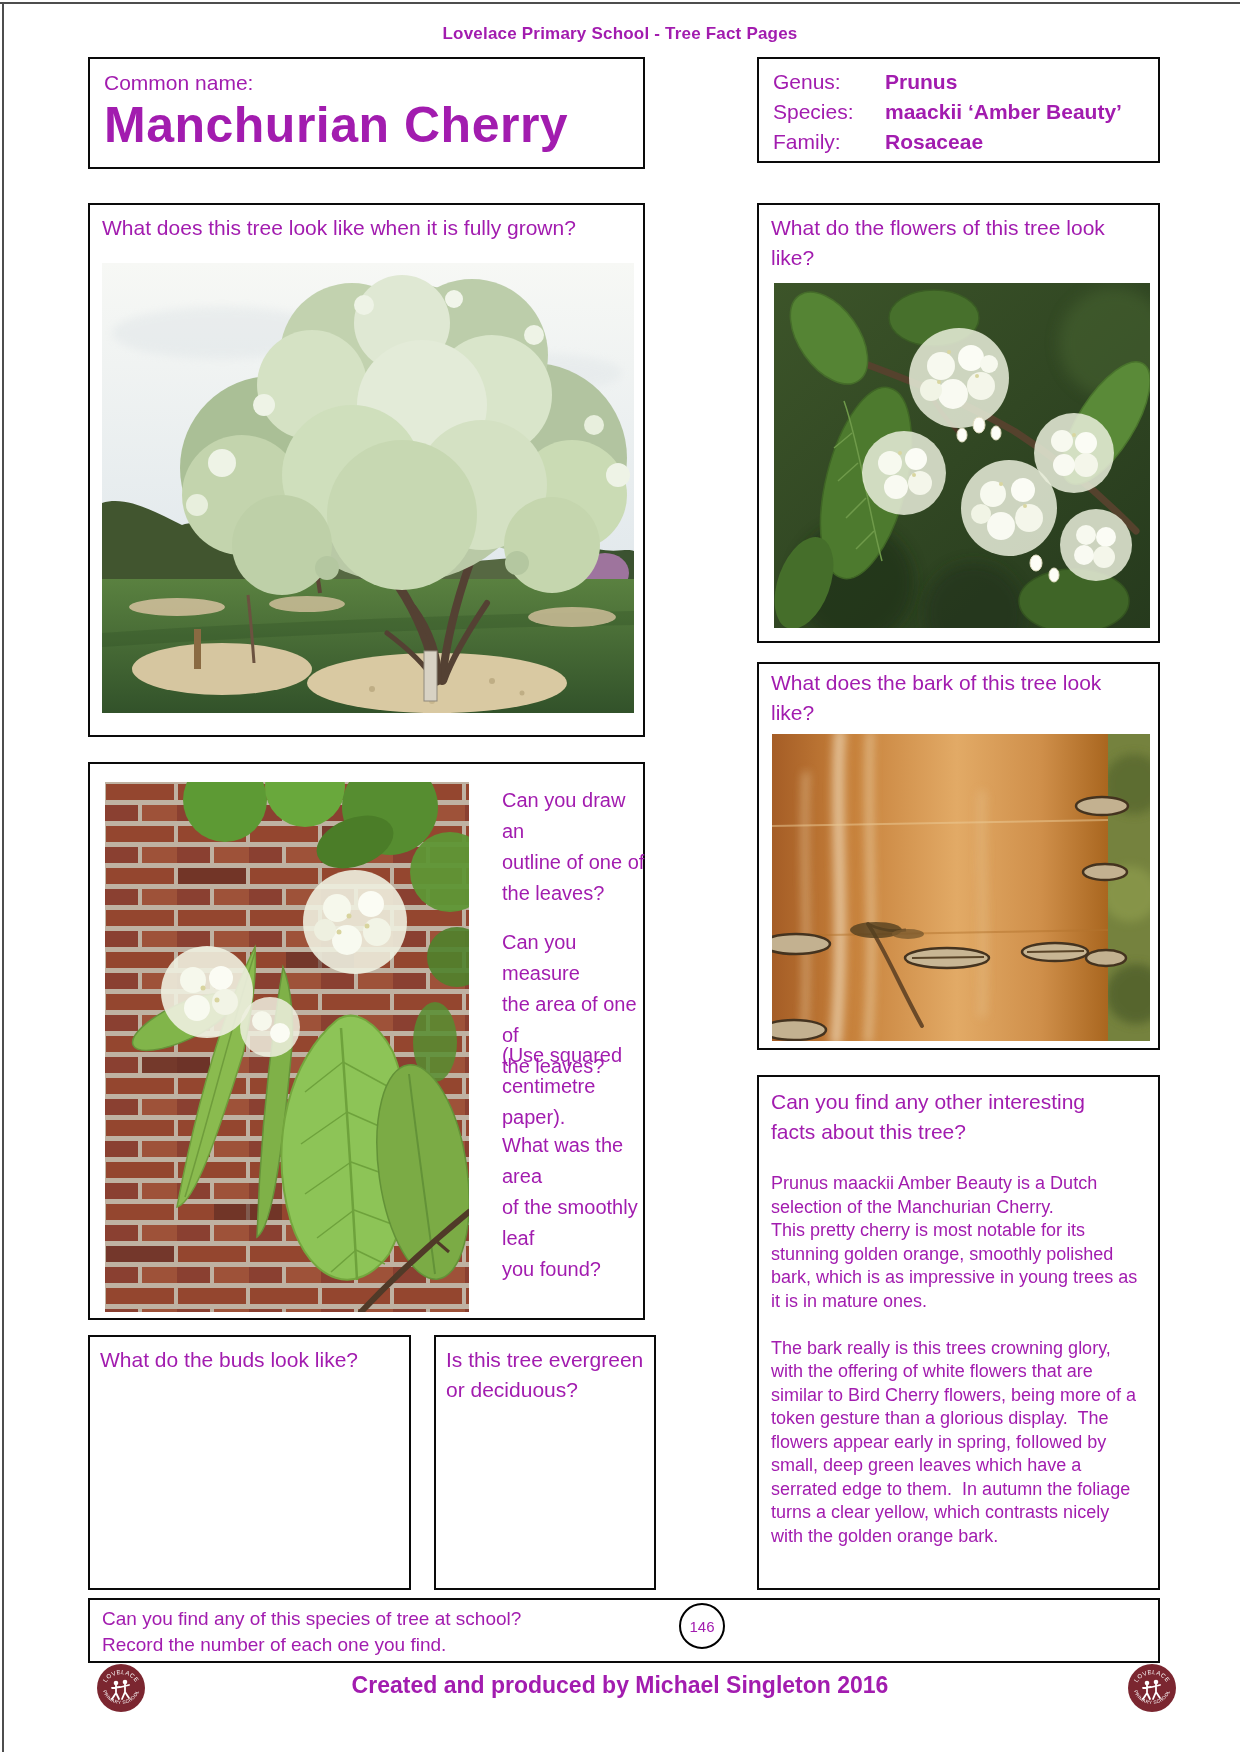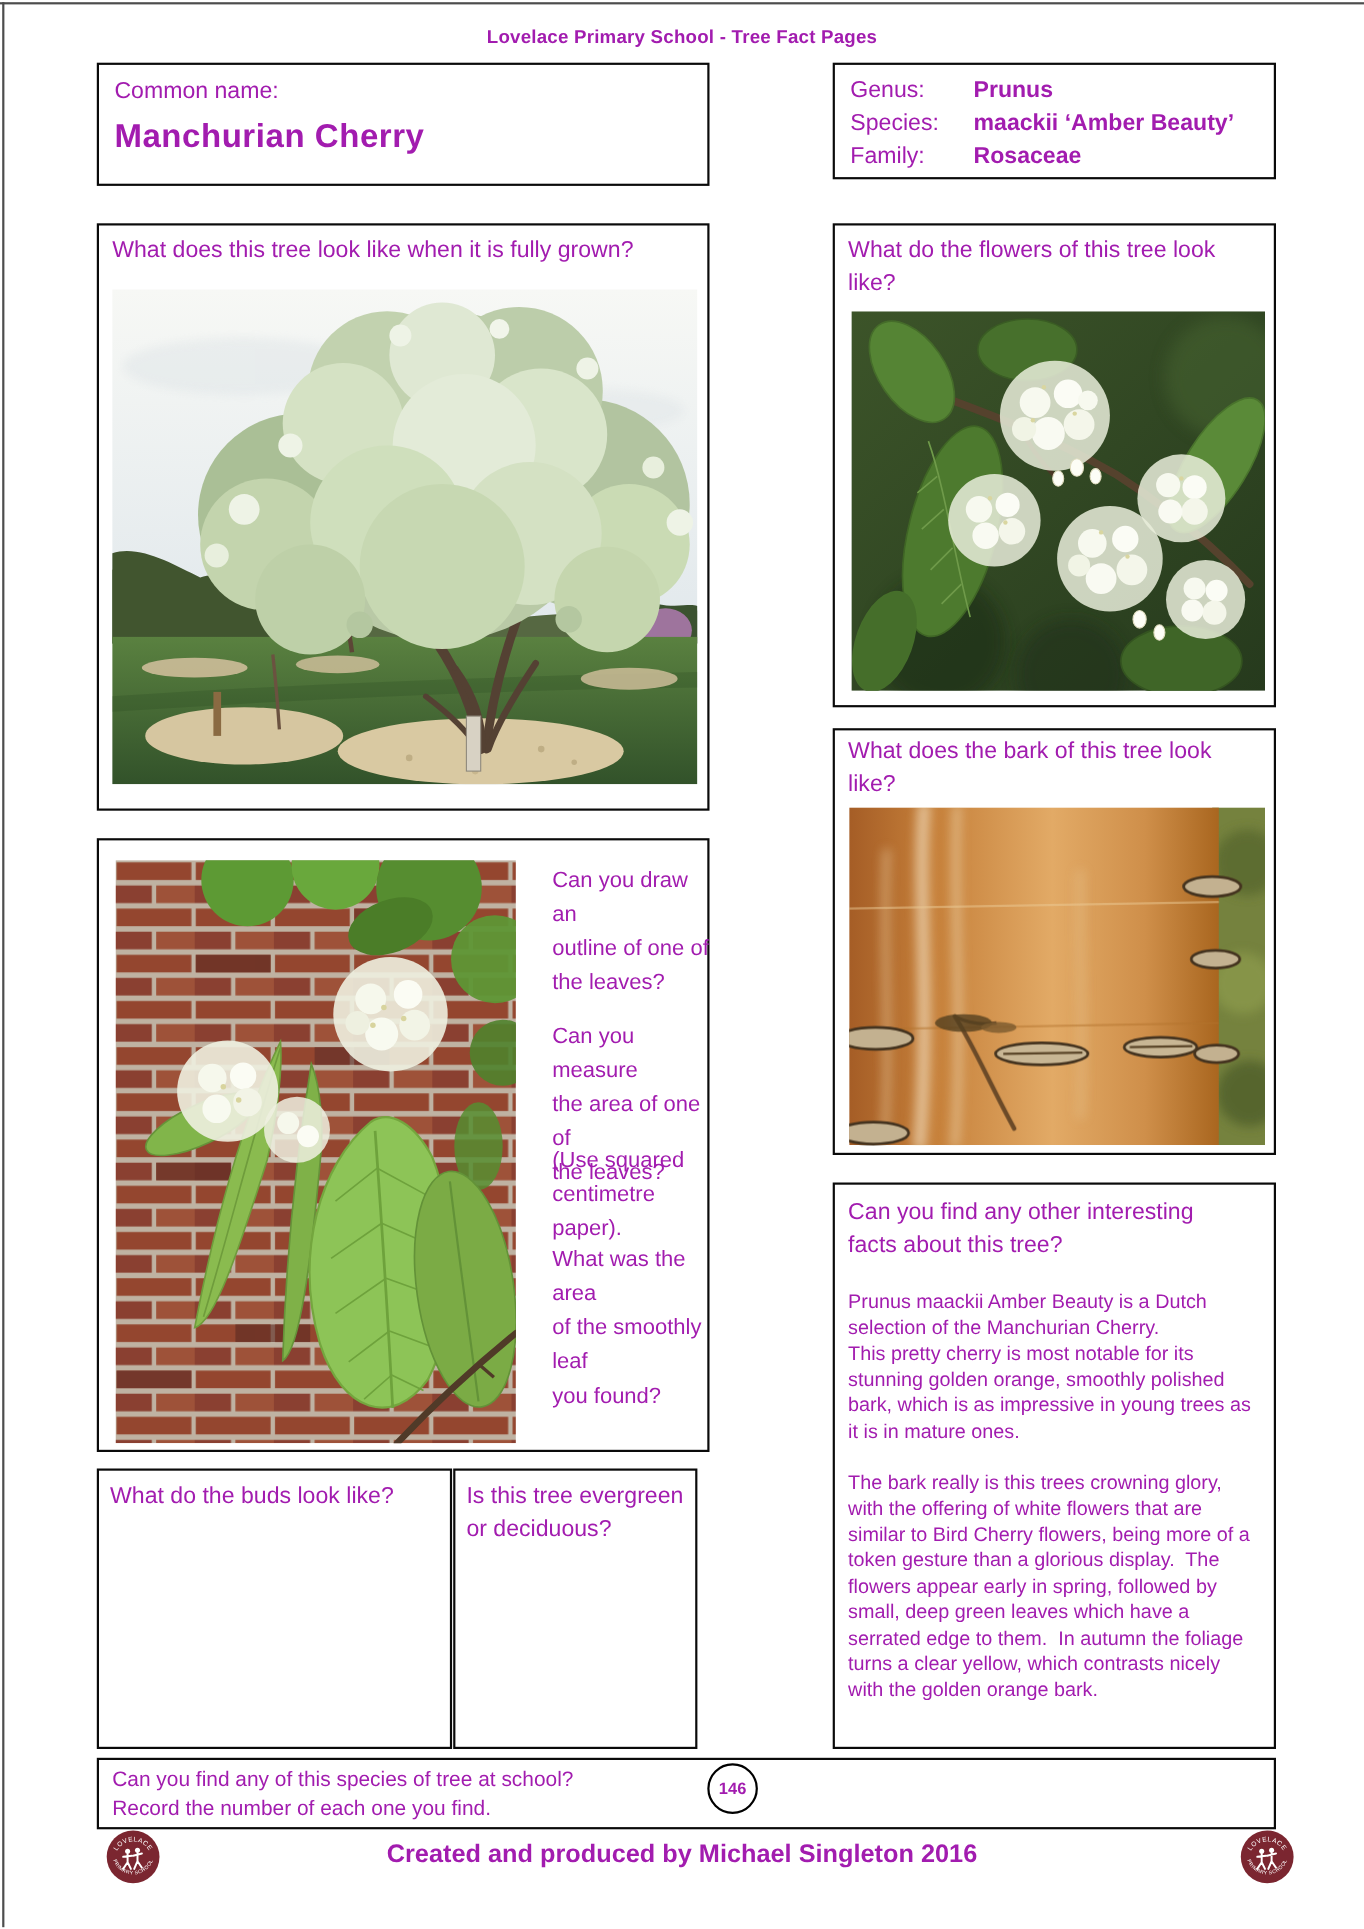--- a/index.html
+++ b/index.html
@@ -6,30 +6,30 @@
   #page{
     position:relative;width:1240px;height:1754px;background:#ffffff;
     font-family:"Liberation Sans","DejaVu Sans",sans-serif;color:#a21caf;overflow:hidden;
   }
   .edge{position:absolute;background:#4d4d4d;}
   .box{position:absolute;border:2px solid #0a0a0a;background:#fff;box-sizing:border-box;}
   .q{font-size:21px;line-height:30px;white-space:pre-line;}
   .header{position:absolute;top:24px;left:0;width:100%;text-align:center;
           font-size:17px;font-weight:bold;letter-spacing:.2px;}
   .common-label{font-size:21px;line-height:28px;}
-  .common-value{font-size:30px;font-weight:bold;line-height:48px;margin-top:4px;letter-spacing:.5px;}
+  .common-value{font-size:50px;font-weight:bold;line-height:48px;margin-top:4px;letter-spacing:.5px;}
   .tax-row{display:grid;grid-template-columns:112px 1fr;font-size:21px;line-height:30px;}
   .tax-val{font-weight:bold;}
   .photo{position:absolute;display:block;}
   .leaf-q{position:absolute;left:412px;width:146px;font-size:20px;line-height:31px;white-space:pre-line;}
   .facts-body{font-size:18px;line-height:23.5px;white-space:pre-wrap;margin-top:25px;}
   .footer-text{font-size:19px;line-height:26px;white-space:pre-line;}
-  .page-circle{position:absolute;left:643px;top:1603px;width:46px;height:46px;border:2px solid #000;
+  .page-circle{position:absolute;left:679px;top:1603px;width:46px;height:46px;border:2px solid #000;
                border-radius:50%;box-sizing:border-box;display:flex;align-items:center;justify-content:center;
-               font-size:15px;font-weight:700;background:#fff;}
+               font-size:15px;font-weight:400;background:#fff;}
   .credit{position:absolute;top:1672px;left:0;width:100%;text-align:center;
           font-size:23px;font-weight:bold;}
   .logo{position:absolute;width:50px;height:50px;}
 </style>
 </head>
 <body>
 
 <div id="page">
 
   <div class="edge" style="top:2px;left:0;width:1240px;height:2px;"></div>
@@ -381,21 +381,21 @@
 centimetre paper).</div>
     <div class="leaf-q" style="top:366px;">What was the area
 of the smoothly leaf
 you found?</div>
   </div>
 
   <div class="box" style="left:88px;top:1335px;width:323px;height:255px;padding:8px 10px;">
     <div class="q">What do the buds look like?</div>
   </div>
 
-  <div class="box" style="left:412px;top:1335px;width:222px;height:255px;padding:8px 10px;">
+  <div class="box" style="left:434px;top:1335px;width:222px;height:255px;padding:8px 10px;">
     <div class="q">Is this tree evergreen
 or deciduous?</div>
   </div>
 
   <div class="box" style="left:757px;top:1075px;width:403px;height:515px;padding:10px 12px;">
     <div class="q">Can you find any other interesting
 facts about this tree?</div>
     <div class="facts-body">Prunus maackii Amber Beauty is a Dutch selection of the Manchurian Cherry.
 This pretty cherry is most notable for its stunning golden orange, smoothly polished bark, which is as impressive in young trees as it is in mature ones.
 

